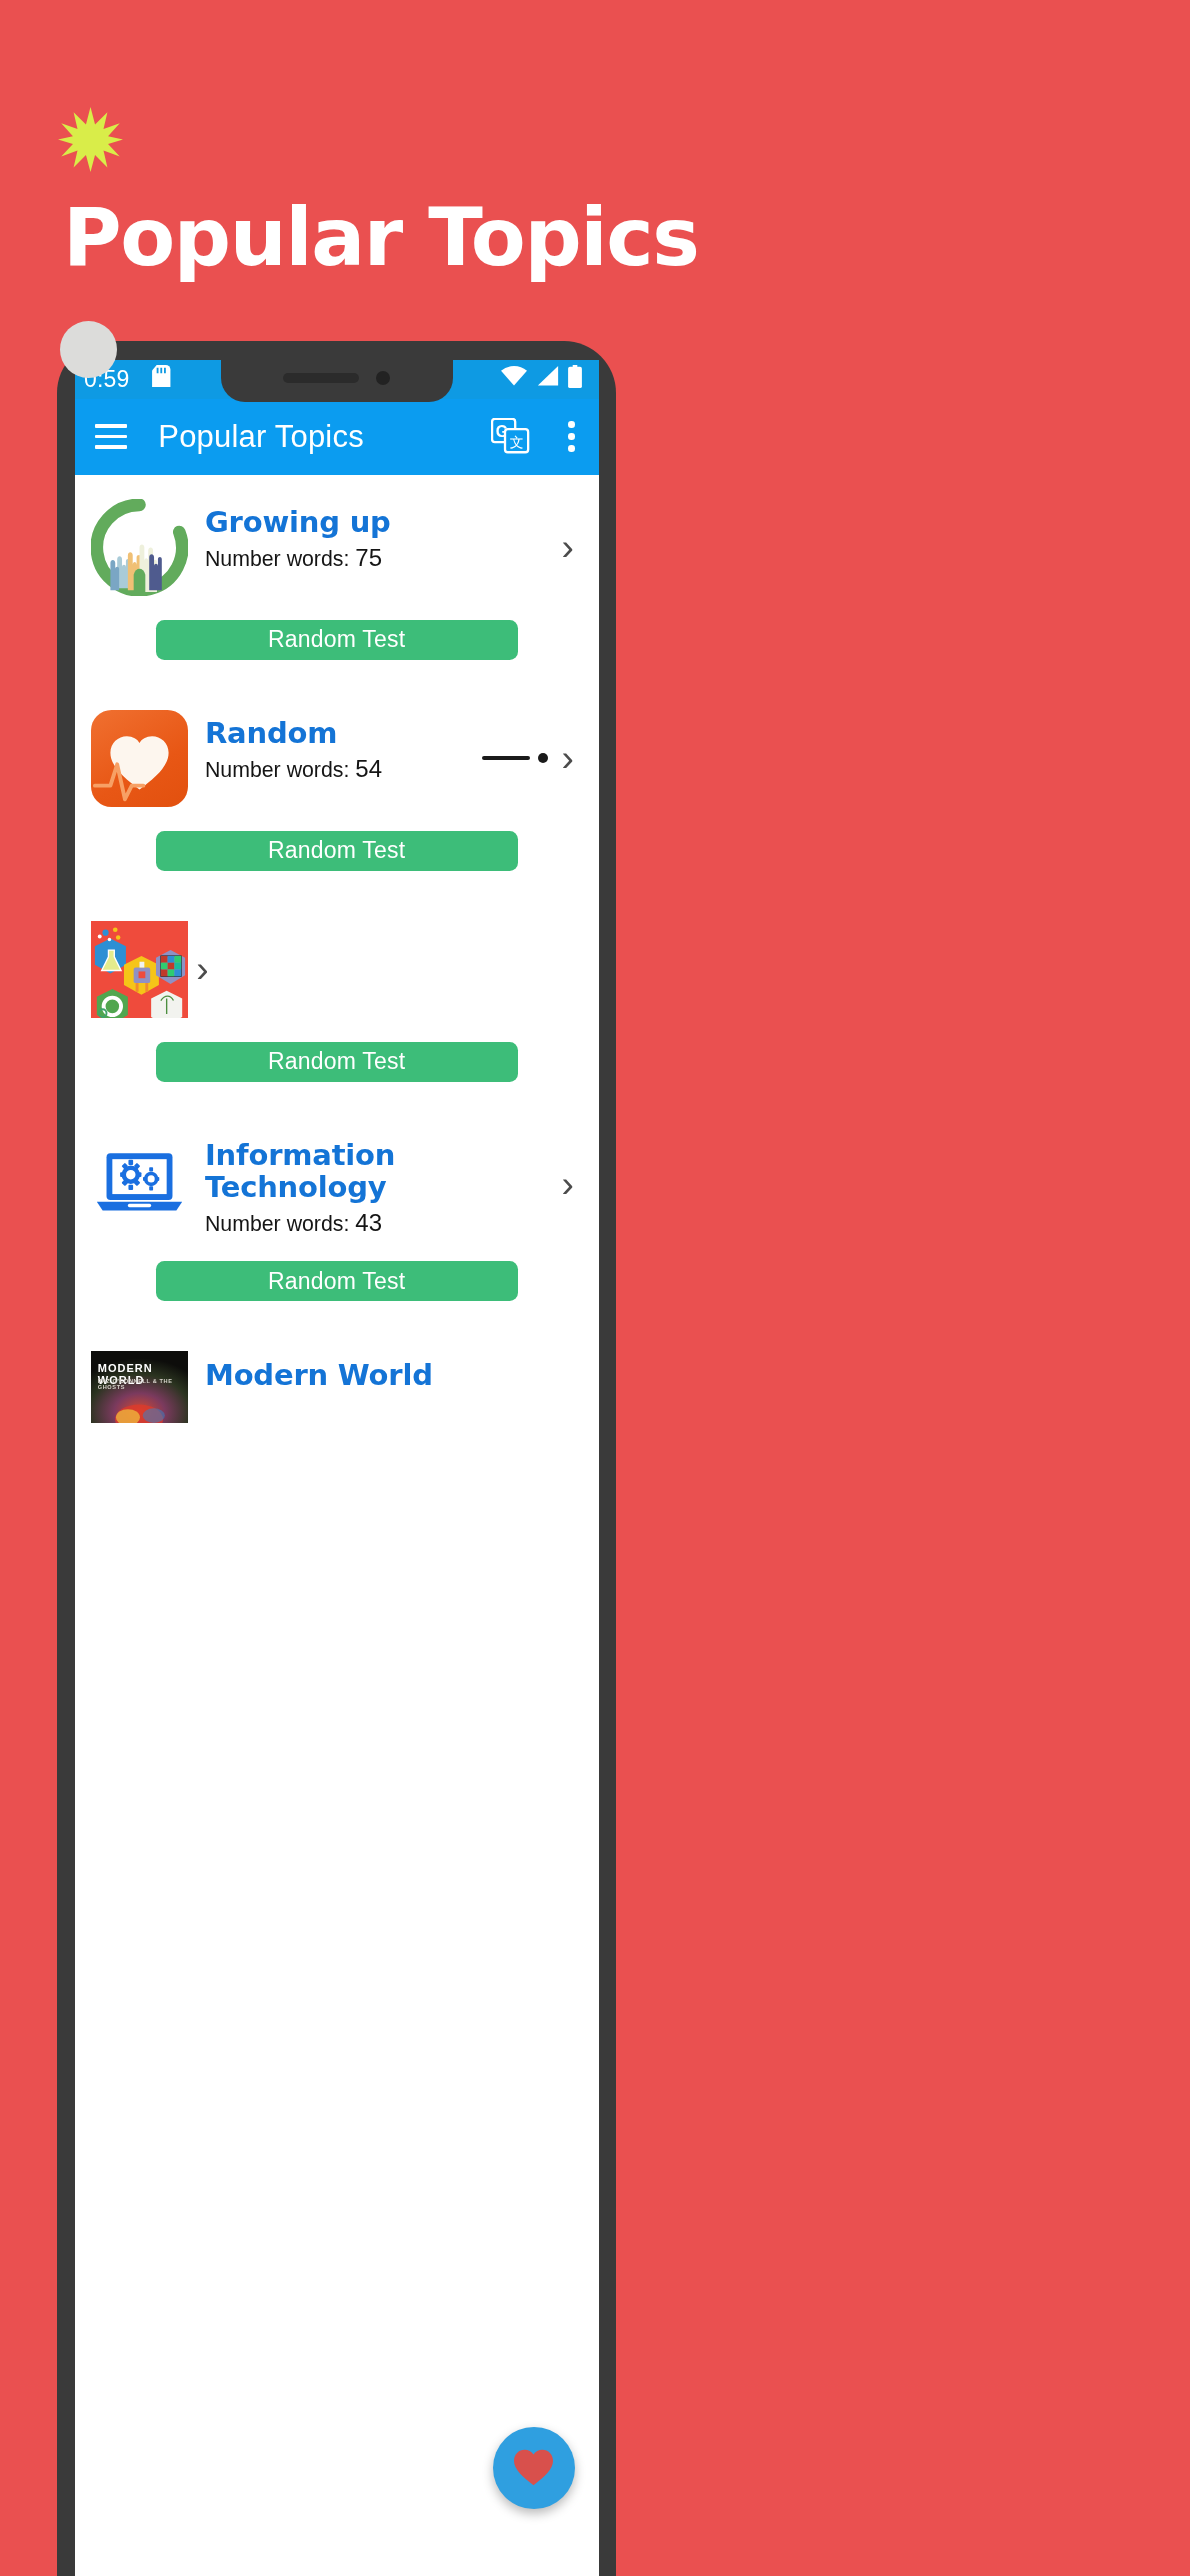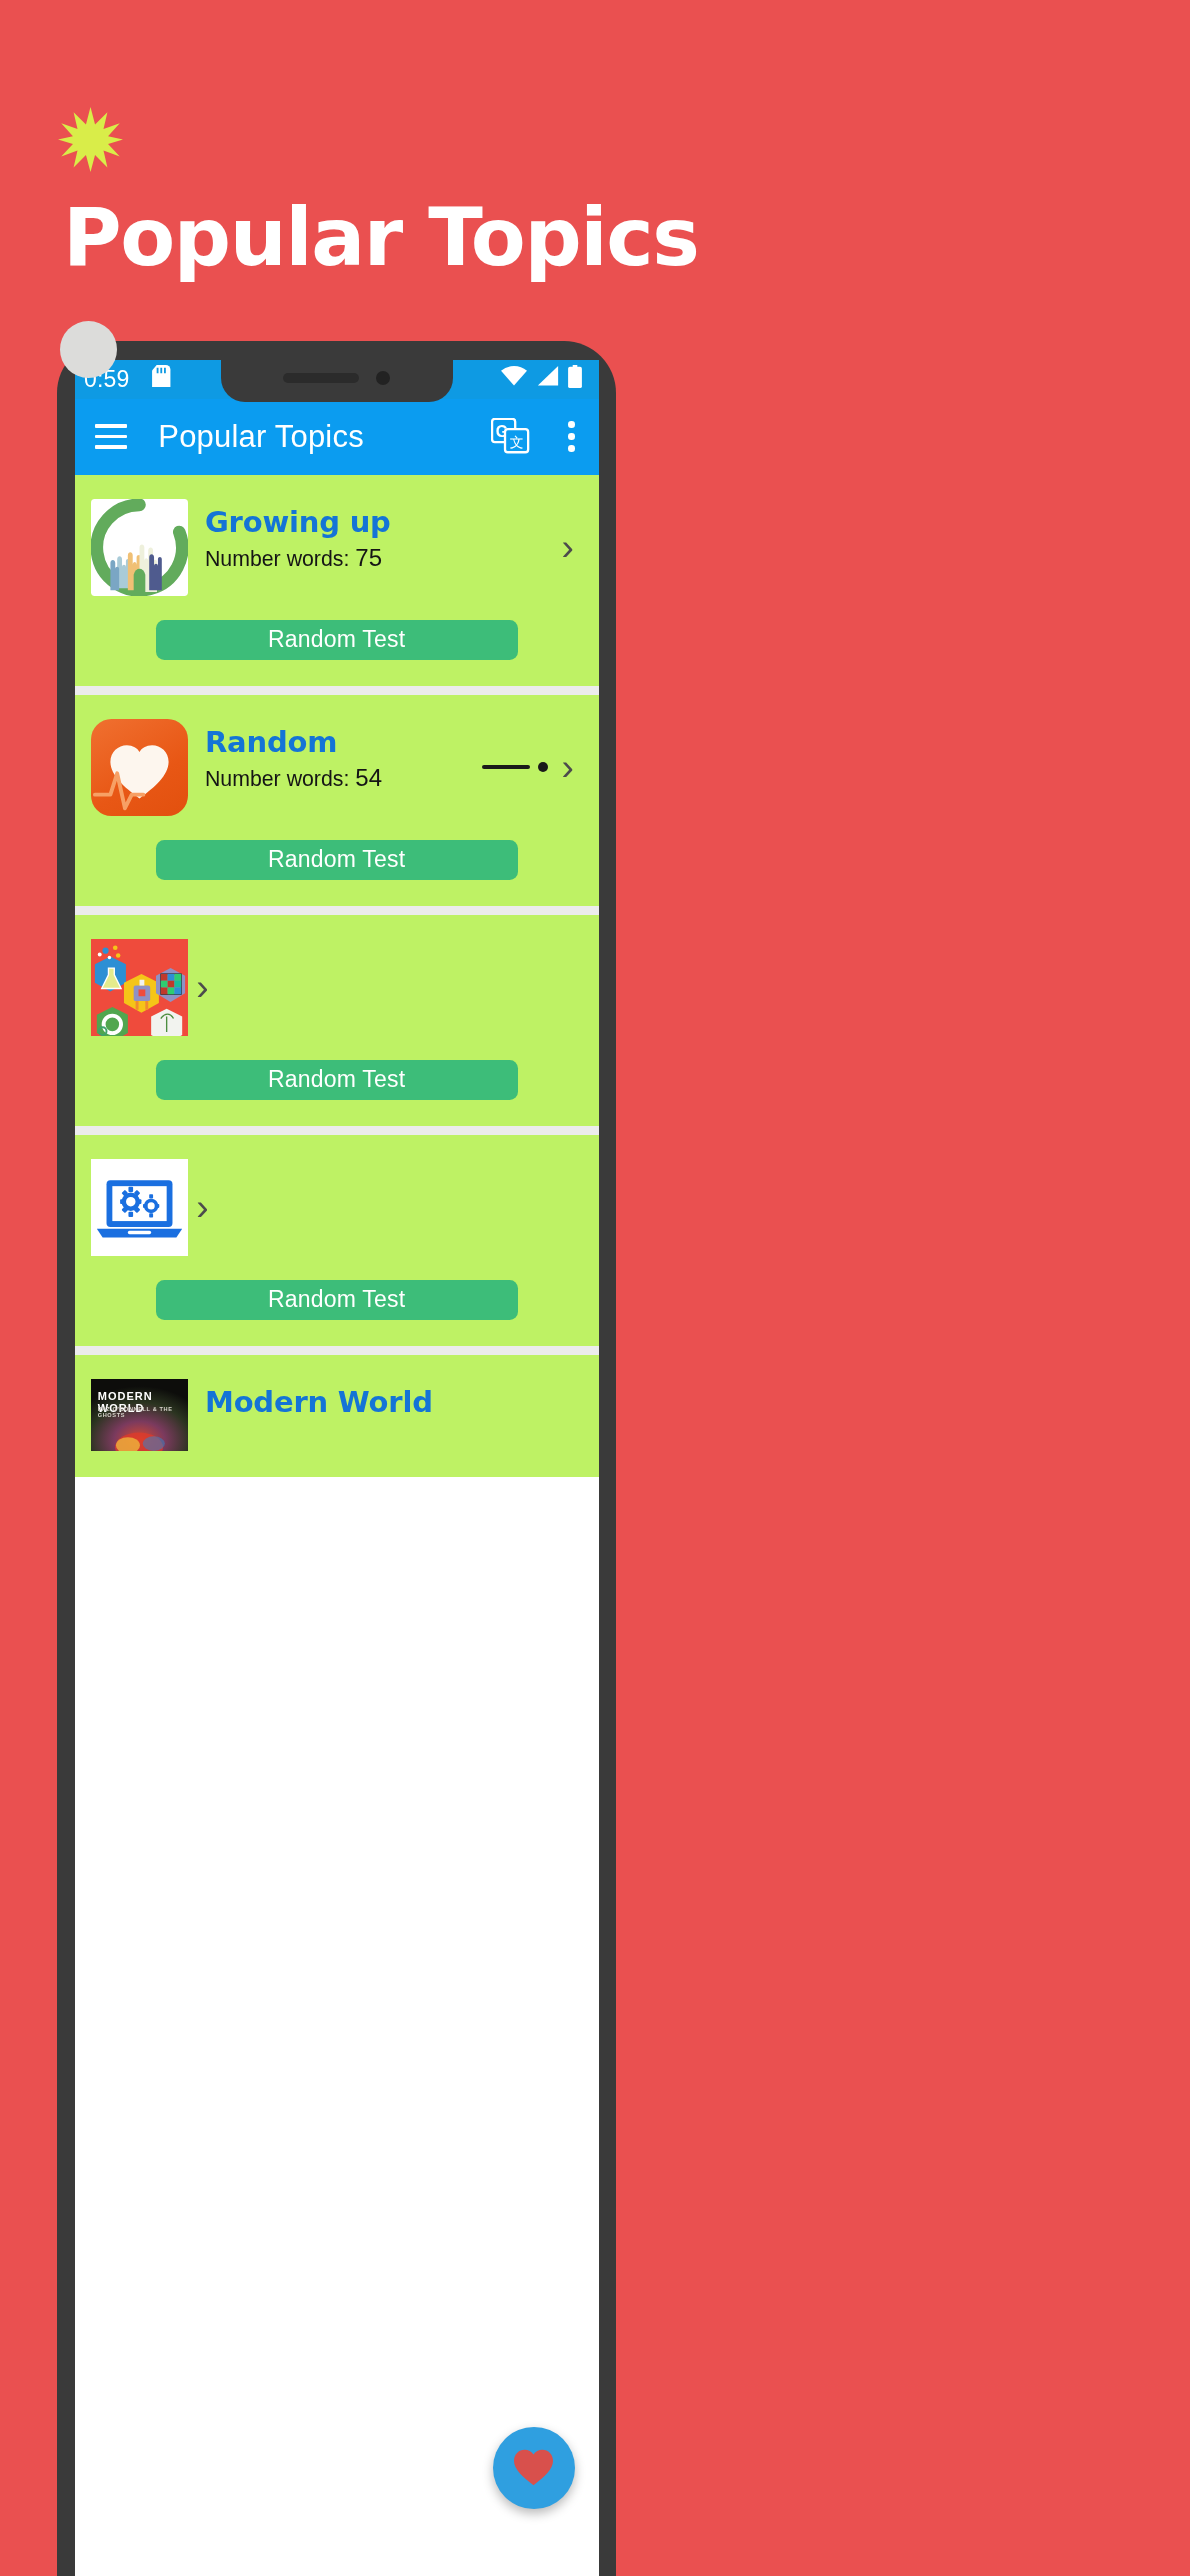--- a/index.html
+++ b/index.html
@@ -82,23 +82,23 @@
   .hamburger { width:32px; display:flex; flex-direction:column; gap:6.5px; cursor:pointer; }
   .hamburger span { display:block; height:3.7px; background:#fff; border-radius:0.9px; }
   .appbar-title { font-size:31px; font-weight:500; flex:1; margin-left:9.3px; letter-spacing:0.2px; }
   .translate-btn { width:41px; height:37px; position:relative; }
   .kebab { width:9.3px; display:flex; flex-direction:column; gap:5.6px; align-items:center; margin-left:13px; margin-right:1.9px;}
   .kebab i { width:6.5px; height:6.5px; border-radius:50%; background:#fff; display:block; }
 
   
   .list { background:#ececec; }
   .card {
-    background:#bef264;
+    background:#ffffff;
     padding:24px 0 26px 0;
-    margin-bottom:9px;
+    margin-bottom:0;
     position:relative;
   }
   .row { display:flex; align-items:flex-start; padding:0 13px 0 16.7px; }
   .thumb { width:97px; height:97px; flex:0 0 97px; position:relative; overflow:hidden; }
   .textcol { flex:1; padding-left:16.7px; padding-top:7.4px; }
   .topic-title {
     color:#1474d6; font-size:29px; font-weight:bold; letter-spacing:-0.2px;
     font-family:"DejaVu Sans", sans-serif; line-height:1.12;
   }
   .topic-sub { color:#151515; font-size:21.3px; margin-top:5.6px; }
@@ -342,20 +342,27 @@
               </g>
               <g fill="#1a6fe0">
                 <path d="M62 41a7.4 7.4 0 1 1 0 14.8A7.4 7.4 0 0 1 62 41zm0 3.7a3.7 3.7 0 1 0 0 7.4 3.7 3.7 0 0 0 0-7.4z"></path>
                 <rect x="60" y="36.4" width="4" height="4.4" rx=".8"></rect>
                   <rect x="60" y="56" width="4" height="4.4" rx=".8"></rect>
                 <rect x="53.6" y="46.4" width="4.4" height="4" rx=".8"></rect>
                   <rect x="66" y="46.4" width="4.4" height="4" rx=".8"></rect>
               </g>
             </svg>
           </div>
+          <div class="textcol">
+            <div class="topic-title">Information Technology</div>
+            <div class="topic-sub">
+              <span>Number words:</span>
+              <span style="font-size:24px">43</span>
+            </div>
+          </div>
           <div class="chev">›</div>
         </div>
         <div class="btn-wrap">
           <button class="random-btn">Random Test</button>
         </div>
       </div>
 
       <div class="card">
         <div class="row">
           <div class="thumb th-modern" style="height:72px;flex:0 0 97px;">

